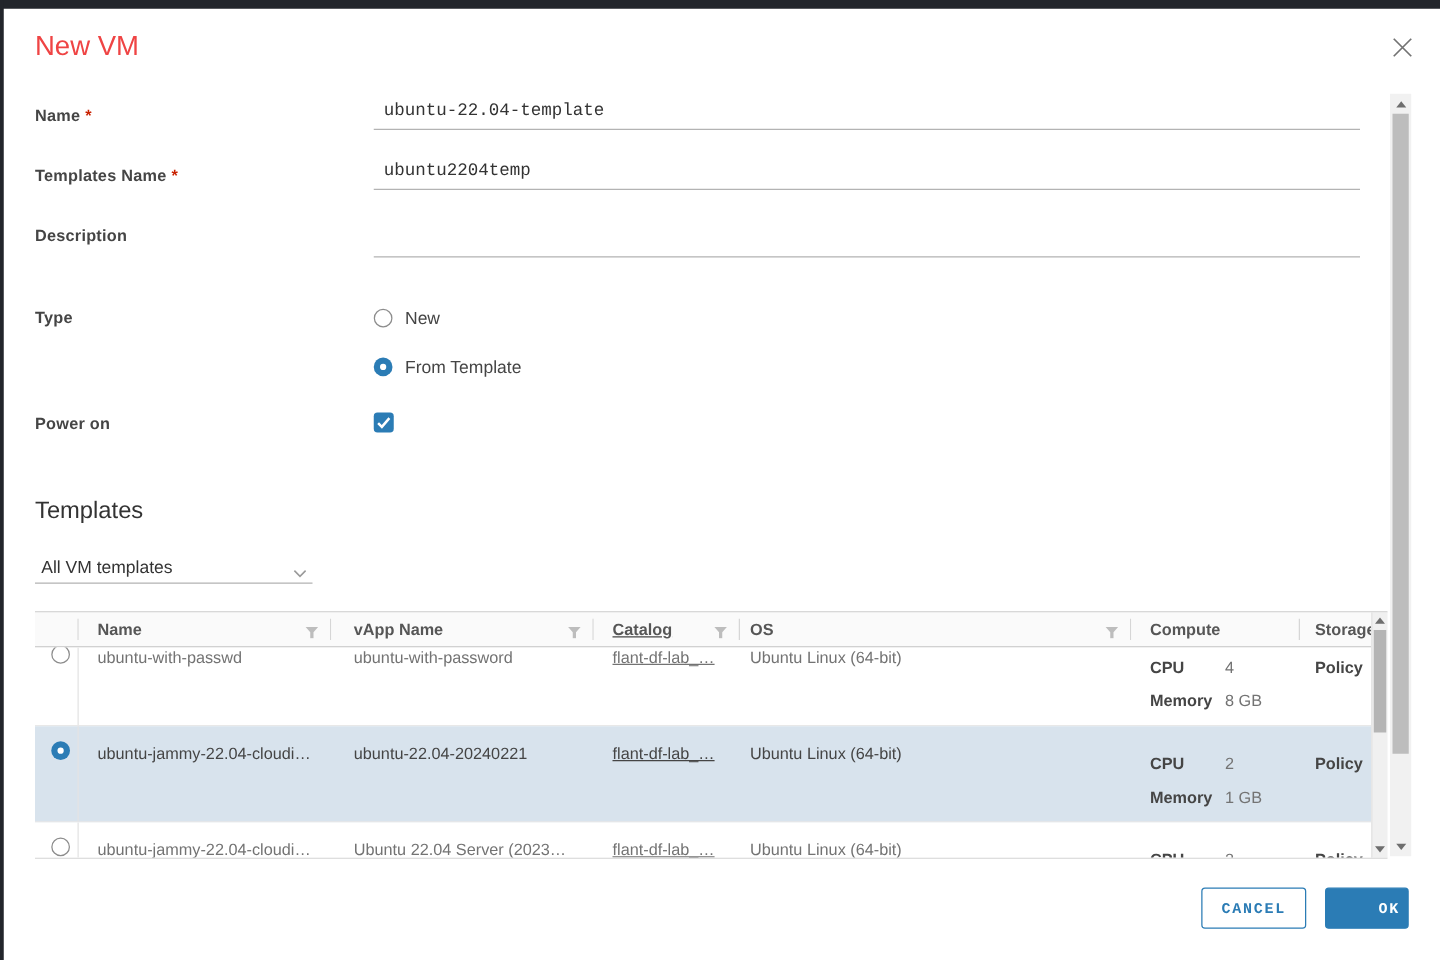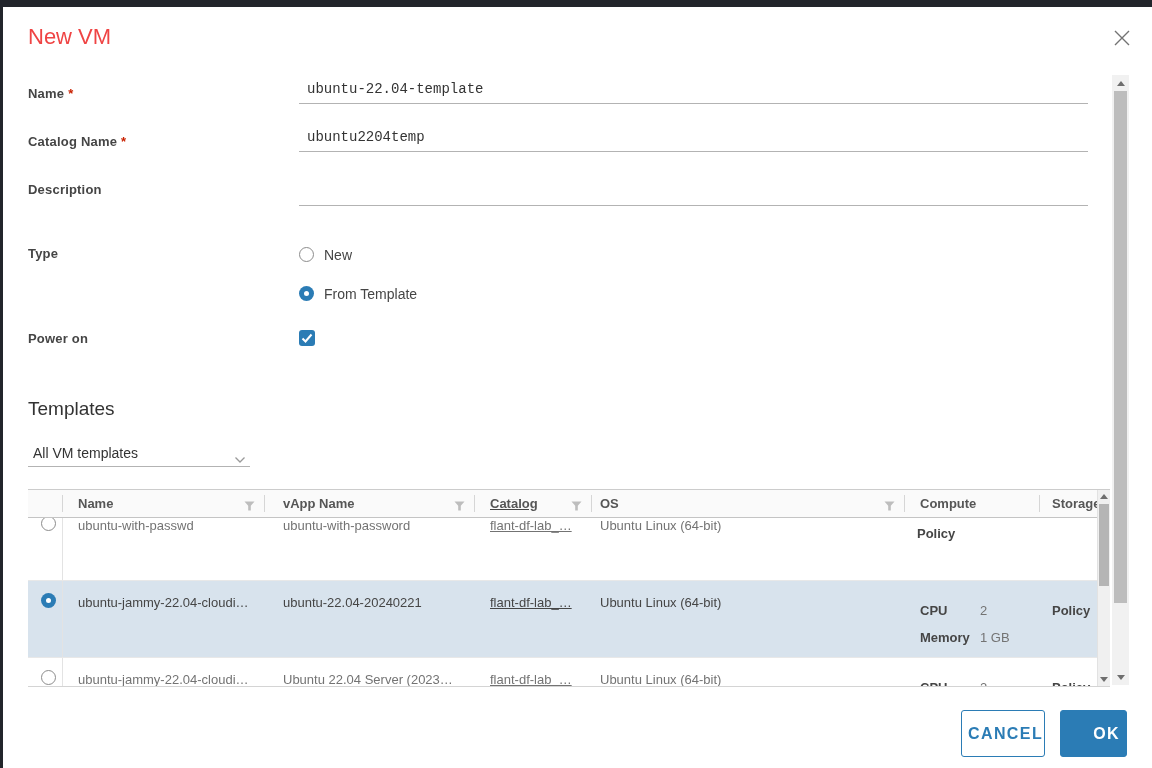--- a/index.html
+++ b/index.html
@@ -78,22 +78,22 @@
   .outer .sb-btn{height:16px;}
   .sb-btn.up{top:0;}
   .sb-btn.down{bottom:0;}
   .tri-up{width:0;height:0;border-left:4px solid transparent;border-right:4px solid transparent;border-bottom:5px solid #6e6e6e;}
   .tri-down{width:0;height:0;border-left:4px solid transparent;border-right:4px solid transparent;border-top:5px solid #6e6e6e;}
   .sb-thumb{position:absolute;left:1px;right:1px;background:#b5b5b5;cursor:pointer;}
   .inner .sb-thumb{top:14px;height:82px;}
   .outer .sb-thumb{top:16px;height:512px;left:2px;right:2px;background:#bdbdbd;}
 
   
-  .btn{position:absolute;top:710px;height:47px;border-radius:3px;font-family:Liberation Sans, sans-serif;
-       font-size:16px;font-weight:600;letter-spacing:1.4px;cursor:pointer;}
+  .btn{position:absolute;top:710px;height:33px;border-radius:3px;font-family:Liberation Mono, monospace;
+       font-size:12px;font-weight:600;letter-spacing:1.4px;cursor:pointer;}
   .btn-cancel{left:961px;width:84px;background:#fff;border:1px solid #2b7cb5;color:#2b7cb5;}
   .btn-ok{left:1060px;width:67px;background:#2b7cb5;border:1px solid #2b7cb5;color:#fff;text-align:right;}
 </style>
 </head>
 <body>
 
 <div class="edge-top"></div>
 <div class="edge-left"></div>
 
 <h1 class="dialog-title">New VM</h1>
@@ -105,21 +105,21 @@
       </svg>
   </span>
 </button>
 
 <div class="frow" style="top:84px;">
   <span class="flabel"><span>Name</span><span class="req">*</span></span>
   <input class="uline-input" value="ubuntu-22.04-template" style="">
 </div>
 
 <div class="frow" style="top:132px;">
-  <span class="flabel"><span>Catalog Name</span><span class="req">*</span></span>
+  <span class="flabel"><span>Templates Name</span><span class="req">*</span></span>
   <input class="uline-input" value="ubuntu2204temp" style="">
 </div>
 
 <div class="frow" style="top:180px;">
   <span class="flabel"><span>Description</span></span>
   <input class="uline-input" style="top: 2px;" value="">
 </div>
 
 <span class="flabel" style="position:absolute;left:28px;top:246px;">Type</span>
 <div class="radio-item" style="top:246px;">
@@ -186,20 +186,24 @@
 
   <div class="gbody">
     <div class="rows">
 
       <div class="grow">
         <div class="gc c-radio"><span class="radio"></span></div>
         <div class="gc c-name">ubuntu-with-passwd</div>
         <div class="gc c-vapp">ubuntu-with-password</div>
         <div class="gc c-catalog">flant-df-lab_…</div>
         <div class="gc c-os">Ubuntu Linux (64-bit)</div>
+        <div class="gc c-compute">
+          <div class="kv-line"><span class="kv-key">CPU</span><span class="kv-val">4</span></div>
+          <div class="kv-line"><span class="kv-key">Memory</span><span class="kv-val">8 GB</span></div>
+        </div>
         <div class="gc c-storage"><span class="policy-label">Policy</span></div>
       </div>
 
       <div class="grow sel">
         <div class="gc c-radio"><span class="radio checked"></span></div>
         <div class="gc c-name">ubuntu-jammy-22.04-cloudi…</div>
         <div class="gc c-vapp">ubuntu-22.04-20240221</div>
         <div class="gc c-catalog">flant-df-lab_…</div>
         <div class="gc c-os">Ubuntu Linux (64-bit)</div>
         <div class="gc c-compute">

